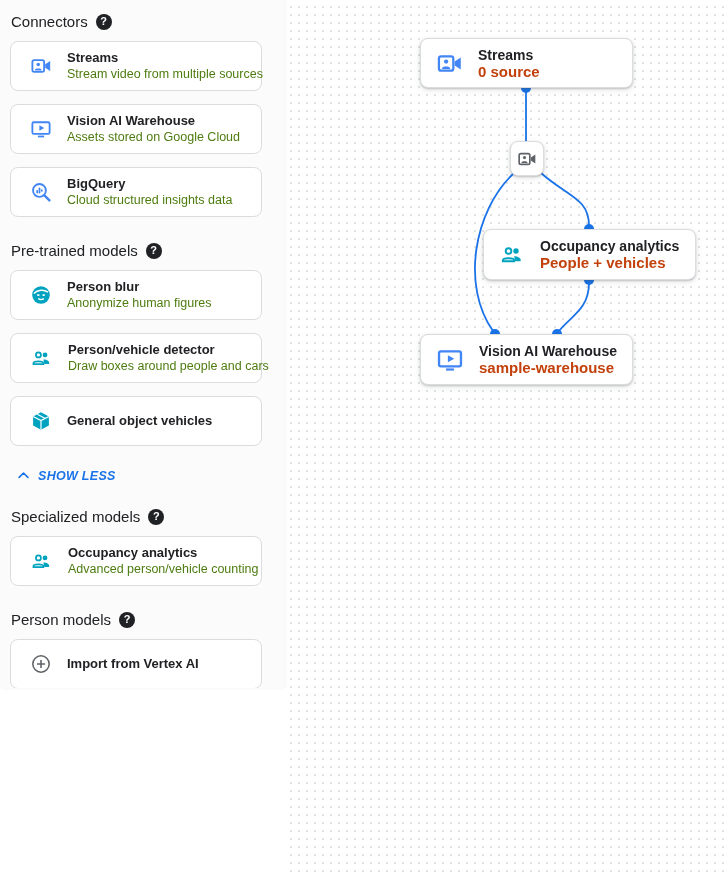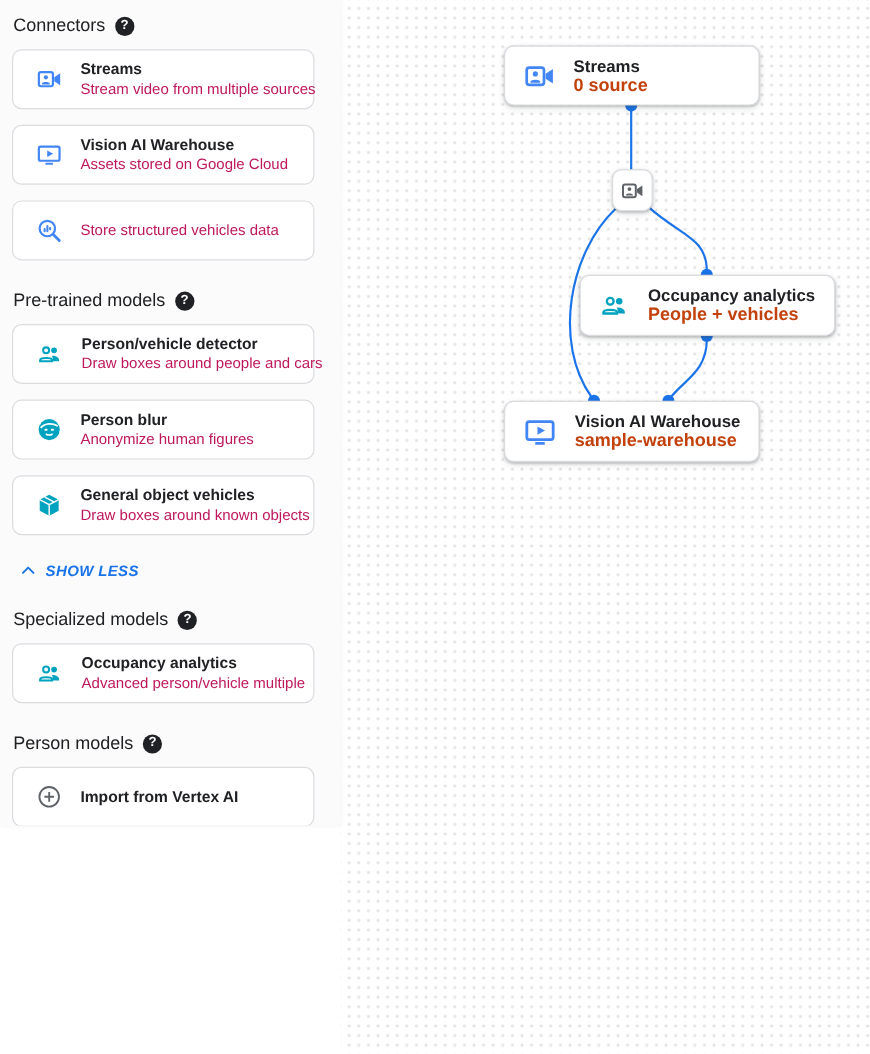--- a/index.html
+++ b/index.html
@@ -13,21 +13,21 @@
   .section-header { display:flex; align-items:center; gap:8px; margin:0 0 11px 1px; }
   .section-title { font-size:15px; color:#202124; }
   .help-icon { width:16px; height:16px; border-radius:50%; background:#202124; color:#fff;
     font-size:11px; font-weight:bold; display:inline-flex; align-items:center;
     justify-content:center; line-height:1; cursor:pointer; }
   .card { width:252px; height:50px; background:#fff; border:1px solid #dadce0;
     border-radius:8px; display:flex; align-items:center; padding:0 12px 0 19px; gap:15px;
     margin-bottom:13px; cursor:grab; }
   .card-text { display:flex; flex-direction:column; justify-content:center; min-width:0; }
   .card-title { font-size:13px; font-weight:bold; color:#202124; line-height:16px; white-space:nowrap; }
-  .card-sub { font-size:12.5px; color:#be185d; line-height:16px; white-space:nowrap; }
+  .card-sub { font-size:12.5px; color:#4d7c0f; line-height:16px; white-space:nowrap; }
   .section { margin-bottom:25px; }
   .show-less { display:flex; align-items:center; gap:7px; color:var(--link,#1a73e8);
     font-size:12.5px; font-weight:bold; letter-spacing:.3px; margin:22px 0 25px 6px;
     cursor:pointer;font-style:italic; }
   .icon { flex:0 0 auto; display:inline-flex; align-items:center; justify-content:center; }
   .icon svg { display:block; }
   .ic-blue { color:var(--blue,#4285f4); }
   .ic-teal { color:var(--teal,#00a3bf); }
   .ic-gray { color:var(--gray,#5f6368); }
   .ic-gray2 { color:var(--graylight,#80868b); }
@@ -143,61 +143,61 @@
           <div class="card-sub">Assets stored on Google Cloud</div>
         </div>
       </div>
       <div class="card">
         <span class="icon ic-blue">
             <svg width="22" height="22" viewBox="0 0 24 24">
               <use href="#g-bigquery"></use>
             </svg>
           </span>
         <div class="card-text">
-          <div class="card-sub">Store structured vehicles data</div>
+          <div class="card-title">BigQuery</div>
+          <div class="card-sub">Cloud structured insights data</div>
         </div>
       </div>
     </div>
 
     <div class="section" style="margin-bottom:12px">
       <div class="section-header">
         <span class="section-title">Pre-trained models</span>
         <span class="help-icon">?</span>
+      </div>
+      <div class="card">
+        <span class="icon ic-teal">
+            <svg width="22" height="22" viewBox="0 0 24 24">
+              <use href="#g-face"></use>
+            </svg>
+          </span>
+        <div class="card-text">
+          <div class="card-title">Person blur</div>
+          <div class="card-sub">Anonymize human figures</div>
+        </div>
       </div>
       <div class="card">
         <span class="icon ic-teal">
             <svg width="23" height="23" viewBox="0 0 24 24">
               <use href="#g-people"></use>
             </svg>
           </span>
         <div class="card-text">
           <div class="card-title">Person/vehicle detector</div>
           <div class="card-sub">Draw boxes around people and cars</div>
         </div>
       </div>
       <div class="card">
         <span class="icon ic-teal">
             <svg width="22" height="22" viewBox="0 0 24 24">
-              <use href="#g-face"></use>
-            </svg>
-          </span>
-        <div class="card-text">
-          <div class="card-title">Person blur</div>
-          <div class="card-sub">Anonymize human figures</div>
-        </div>
-      </div>
-      <div class="card">
-        <span class="icon ic-teal">
-            <svg width="22" height="22" viewBox="0 0 24 24">
               <use href="#g-cube"></use>
             </svg>
           </span>
         <div class="card-text">
           <div class="card-title">General object vehicles</div>
-          <div class="card-sub">Draw boxes around known objects</div>
         </div>
       </div>
       <div class="show-less">
         <span class="icon" style="color:var(--link,#1a73e8)">
             <svg width="15" height="15" viewBox="0 0 24 24">
               <use href="#g-chevron-up"></use>
             </svg>
           </span>
         <span>SHOW LESS</span>
       </div>
@@ -209,21 +209,21 @@
         <span class="help-icon">?</span>
       </div>
       <div class="card">
         <span class="icon ic-teal">
             <svg width="23" height="23" viewBox="0 0 24 24">
               <use href="#g-people"></use>
             </svg>
           </span>
         <div class="card-text">
           <div class="card-title">Occupancy analytics</div>
-          <div class="card-sub">Advanced person/vehicle multiple</div>
+          <div class="card-sub">Advanced person/vehicle counting</div>
         </div>
       </div>
     </div>
 
     <div class="section">
       <div class="section-header">
         <span class="section-title">Person models</span>
         <span class="help-icon">?</span>
       </div>
       <div class="card">

